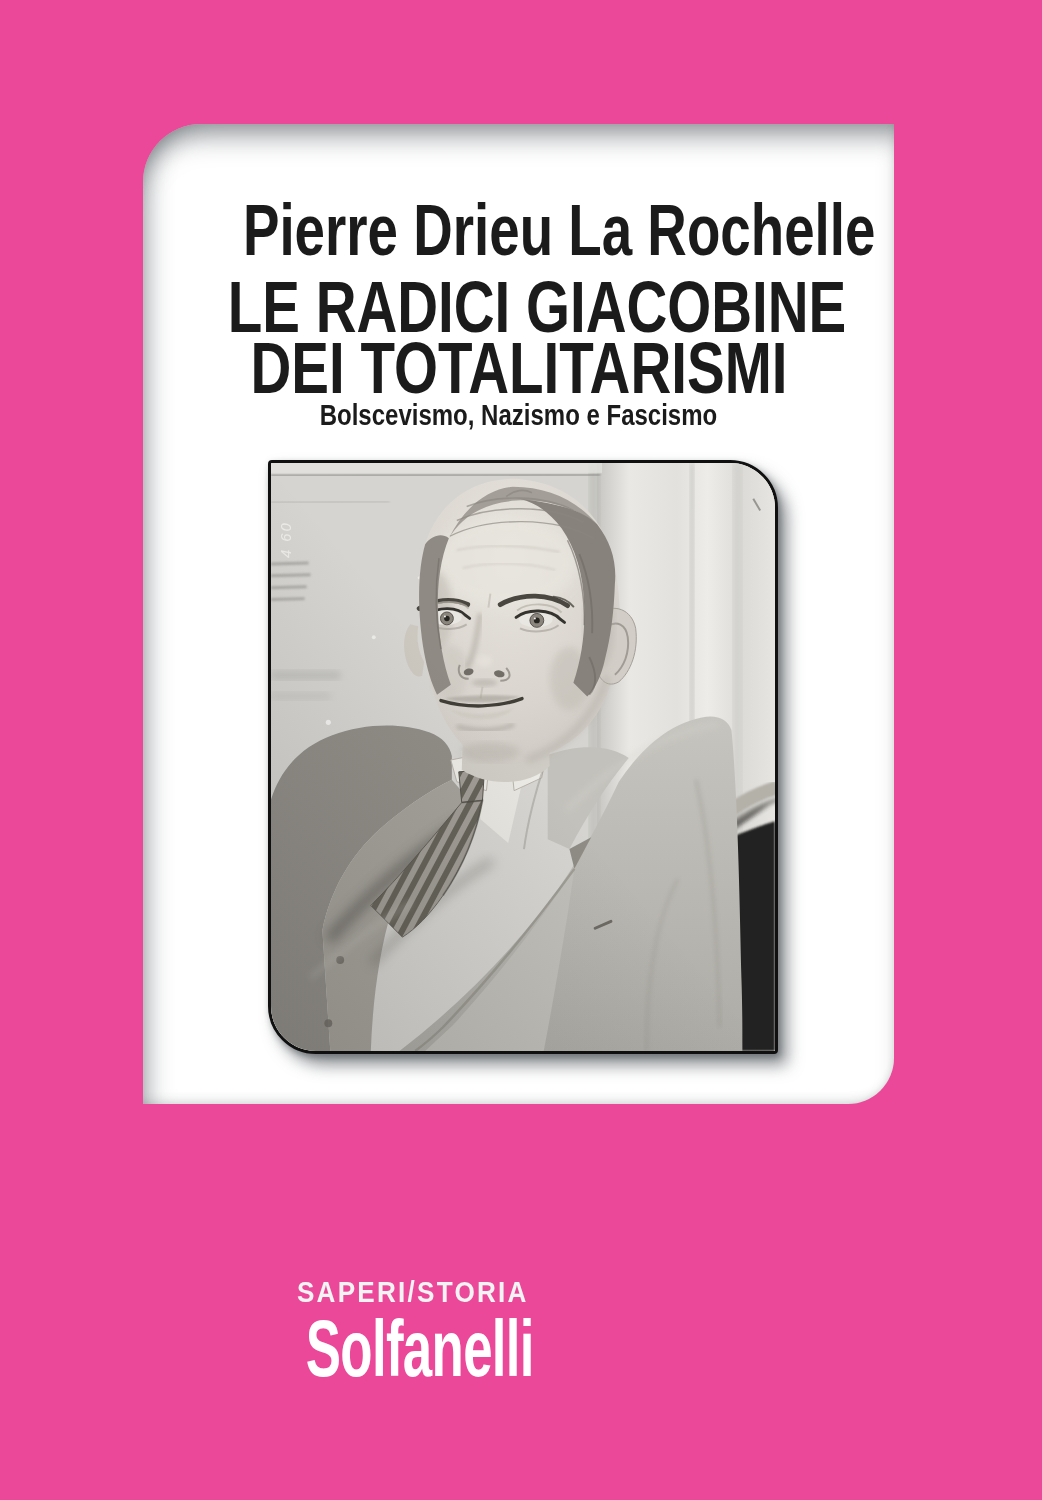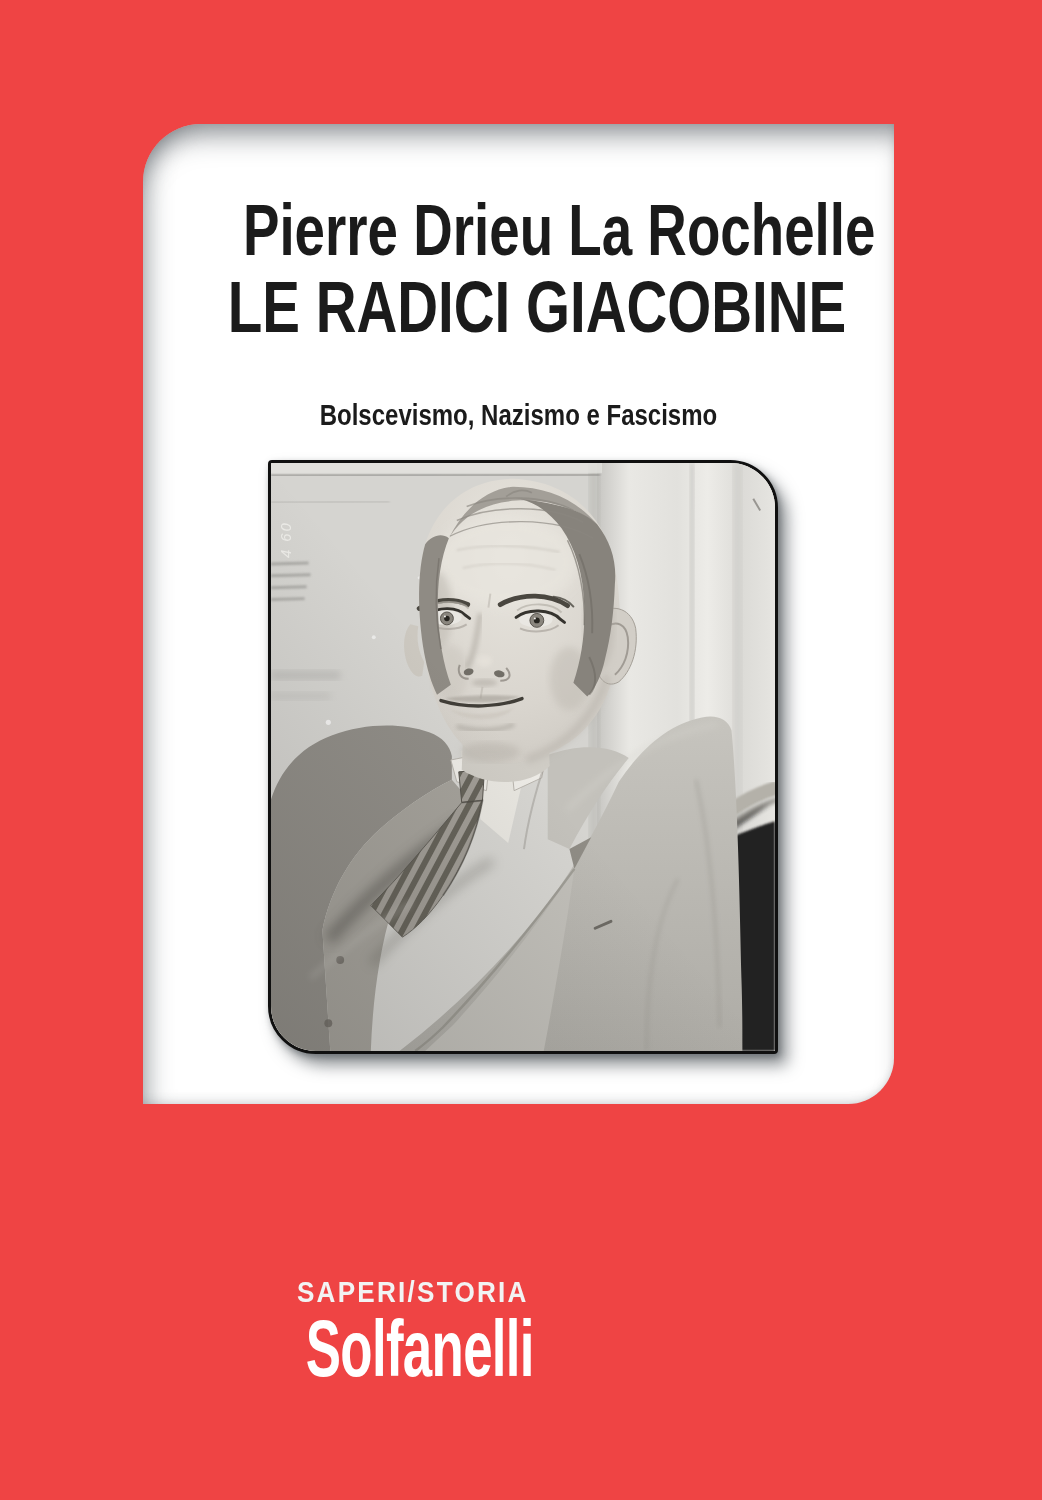--- a/index.html
+++ b/index.html
@@ -1,16 +1,16 @@
 <!DOCTYPE html>
 <html><head>
 <meta charset="utf-8">
 <style>
   html,body{margin:0;padding:0;background:#4e5d68;}
-  .cover{position:relative;width:1042px;height:1500px;background:#ef4444;overflow:hidden;
+  .cover{position:relative;width:1042px;height:1500px;background:#ec4899;overflow:hidden;
          font-family:"Liberation Sans",sans-serif;text-decoration:underline;}
   .panel{position:absolute;left:143px;top:124px;width:751px;height:980px;background:#ffffff;
          border-radius:58px 0 46px 0;
          box-shadow:inset 0 24px 28px -14px rgba(58,66,73,.58),
                     inset 20px 0 26px -16px rgba(58,66,73,.42),
                     inset 0 -9px 12px -9px rgba(58,66,73,.25),
                     inset -7px 0 10px -9px rgba(58,66,73,.16);}
   .txt{position:absolute;left:143px;width:751px;text-align:center;color:#1b1b1b;font-weight:bold;}
   .cond{display:inline-block;white-space:nowrap;transform-origin:50% 50%;}
   .author{top:194px;font-size:72px;line-height:72px;}
@@ -34,20 +34,21 @@
 <body>
 
 <div class="cover">
 
   <div class="panel"></div>
 
   <div class="txt author"><span class="cond">Pierre Drieu La Rochelle</span></div>
 
   <div class="txt booktitle">
     <div><span class="cond">LE RADICI GIACOBINE</span></div>
+    <div><span class="cond">DEI TOTALITARISMI</span></div>
   </div>
 
   <div class="txt subtitle"><span class="cond">Bolscevismo, Nazismo e Fascismo</span></div>
 
   <div class="photo">
     <svg viewBox="0 0 510 594" preserveAspectRatio="none">
       <defs>
         <linearGradient id="wallR" x1="0" y1="0" x2="1" y2="0">
           <stop offset="0" stop-color="#c7c6c2"></stop>
             <stop offset=".18" stop-color="#e9e8e4"></stop>

